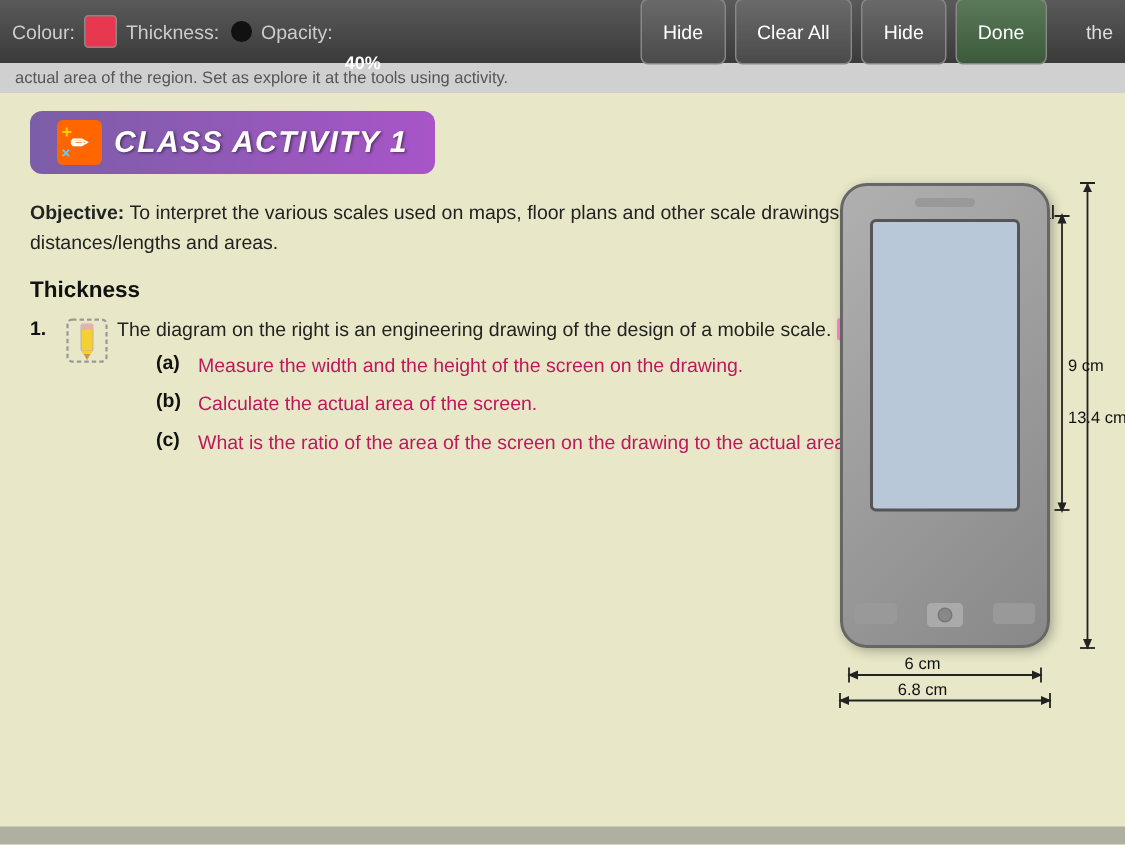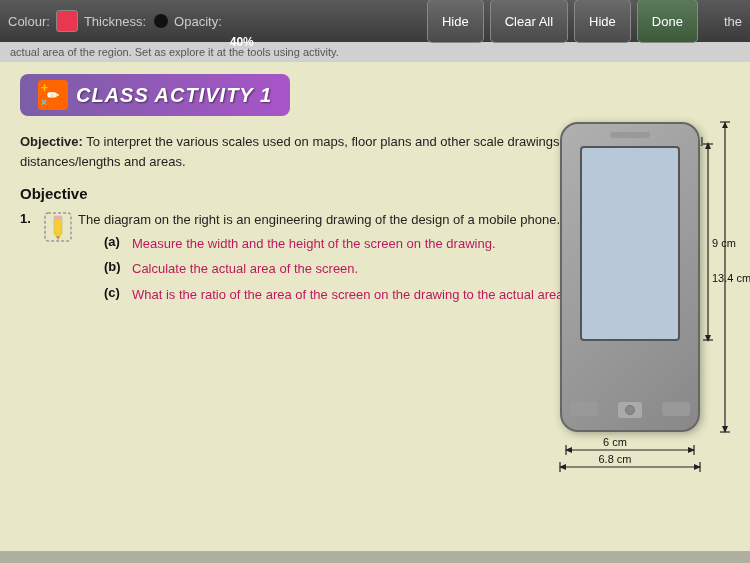--- a/index.html
+++ b/index.html
@@ -338,41 +338,41 @@
     <span class="title-text">CLASS ACTIVITY 1</span>
   </div>
 
   <div id="content">
 
     <div class="objective-section">
       <span class="obj-label">Objective:</span>
       <span>To interpret the various scales used on maps, floor plans and other scale drawings, and calculate the actual distances/lengths and areas.</span>
     </div>
 
-    <div class="questions-heading">Objective</div>
+    <div class="questions-heading">Thickness</div>
 
     <div style="display:flex; gap:4px; align-items:flex-start;">
       <span class="q-num">1.</span>
       <div style="display:flex; gap:6px; align-items:flex-start;">
 
         <div class="annotation-icon">
           <svg width="28" height="30" viewBox="0 0 28 30">
 
             <rect x="1" y="1" width="26" height="28" rx="3" fill="none" stroke="#999" stroke-width="1.5" stroke-dasharray="3,2"></rect>
 
             <rect x="10" y="4" width="8" height="18" rx="1" fill="#f5d030" stroke="#aaa" stroke-width="0.5"></rect>
             <rect x="10" y="4" width="8" height="4" rx="1" fill="#e8b0b0"></rect>
 
             <polygon points="10,22 18,22 14,28" fill="#f5d030"></polygon>
             <polygon points="12,24 16,24 14,28" fill="#c8906a"></polygon>
           </svg>
         </div>
         <div>
           <div class="q-text">
-            <span>The diagram on the right is an engineering drawing of the design of a mobile phone.</span>
+            <span>The diagram on the right is an engineering drawing of the design of a mobile scale.</span>
             <span class="highlight-pink">The scale is 1 : 2.</span>
           </div>
           <div class="sub-questions">
             <div class="sub-q">
               <span class="sub-label">(a)</span>
               <span class="sub-text">Measure the width and the height of the screen on the drawing.</span>
             </div>
             <div class="sub-q">
               <span class="sub-label">(b)</span>
               <span class="sub-text">Calculate the actual area of the screen.</span>

